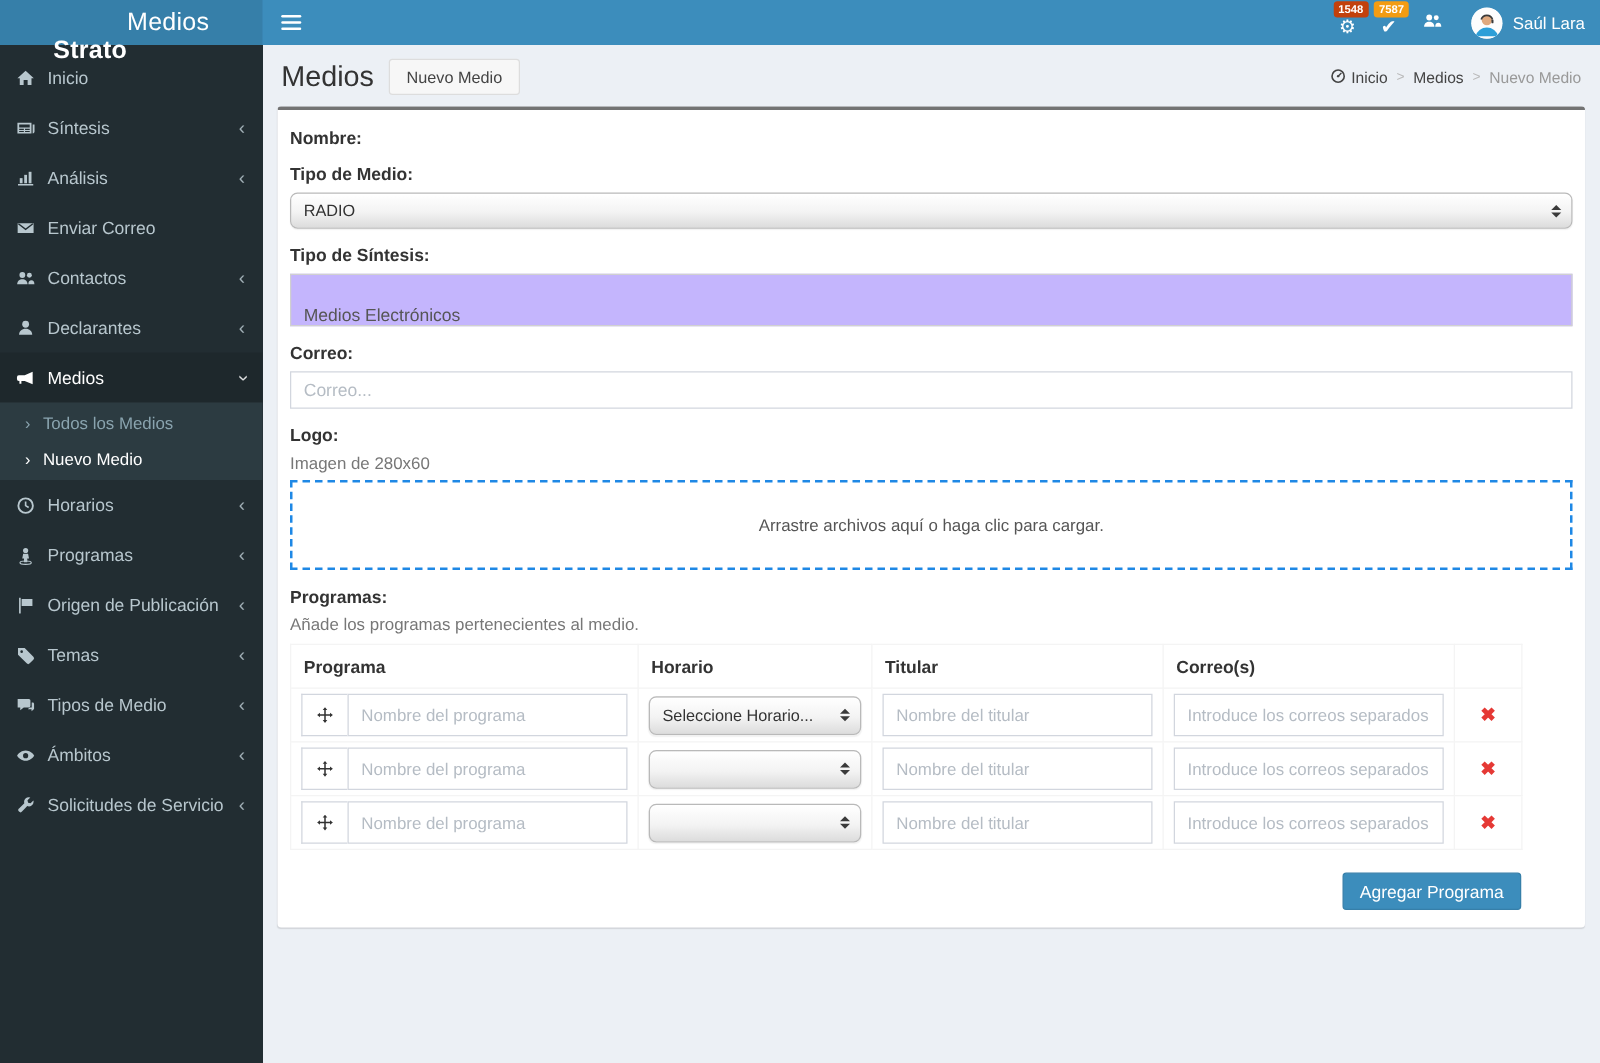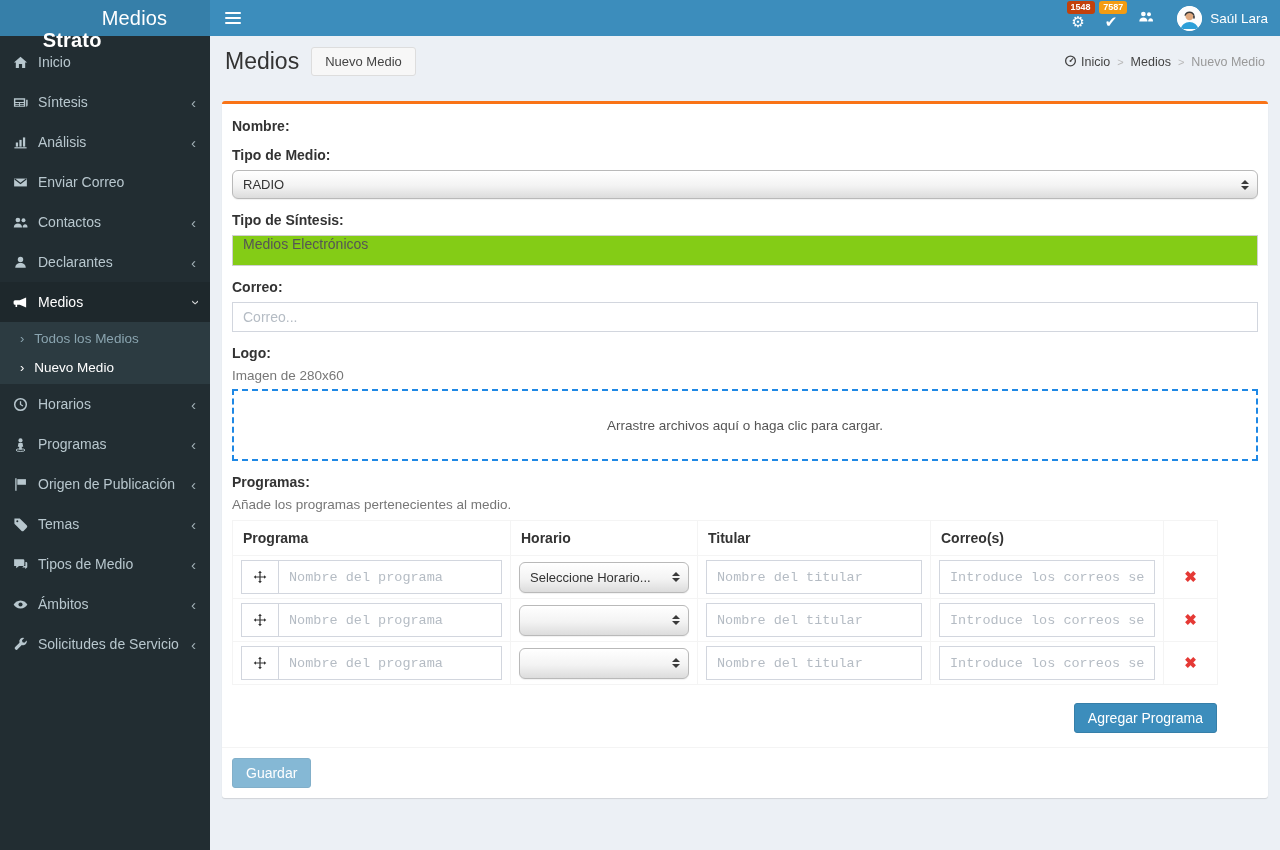--- a/index.html
+++ b/index.html
@@ -49,61 +49,61 @@
   .content-header h1 { font-size:23px; font-weight:400; color:#333; }
   .title-btn { margin-left:12px; background:#f7f7f7; border:1px solid #ddd; border-radius:3px;
     padding:6px 13px; font-size:13px; color:#444; cursor:pointer;
     font-family:"Liberation Sans", sans-serif; }
   .breadcrumb { margin-left:auto; display:flex; align-items:center; gap:7px; font-size:12.5px; }
   .bc-item { color:#444; display:flex; align-items:center; gap:4px; }
   .bc-link { cursor:pointer; }
   .bc-sep { color:#b9b9b9; font-size:11px; }
   .bc-current { color:#999; }
   
-  .box { background:#fff; margin:16px 12px; border-top:3px solid #f97316; border-radius:3px;
+  .box { background:#fff; margin:0 12px; border-top:3px solid #737373; border-radius:3px;
     box-shadow:0 1px 1px rgba(0,0,0,.12); }
   .box-body { padding:10px 10px 14px; }
   .box-footer { border-top:1px solid #f4f4f4; padding:10px; }
   .form-label { display:block; font-weight:bold; font-size:14px; color:#333; margin:13px 0 7px; }
   .form-label.first { margin-top:4px; }
   .text-input { width:100%; height:30px; border:1px solid #d2d6de; padding:5px 10px;
     font-size:14px; color:#555; border-radius:0; outline:none;
     font-family:"Liberation Sans", sans-serif; }
   .text-input::placeholder { color:#b5bcc4; opacity:1; }
   .native-select { position:relative; height:29px; border:1px solid #b9b9b9; border-radius:6px;
     background:linear-gradient(#ffffff, #f3f3f3 55%, #dcdcdc); display:flex; align-items:center;
     padding:0 26px 0 10px; font-size:13px; color:#333; cursor:pointer;
     box-shadow:inset 0 1px 0 rgba(255,255,255,.8), 0 1px 1px rgba(0,0,0,.06); }
   .stepper { position:absolute; right:8px; top:50%; transform:translateY(-50%);
     display:flex; flex-direction:column; gap:2px; }
   .stepper i { display:block; width:0; height:0; border-left:4px solid transparent;
     border-right:4px solid transparent; }
   .stepper .up { border-bottom:4px solid #3a3a3a; }
   .stepper .dn { border-top:4px solid #3a3a3a; }
-  .disabled-select { height:31px; background:#84cc16; border:1px solid #d0d0d0;
-    display:flex; align-items:flex-start; padding:0 10px; font-size:14px; color:#555; }
+  .disabled-select { height:42px; background:#c4b5fd; border:1px solid #d0d0d0;
+    display:flex; align-items:flex-end; padding:0 10px; font-size:14px; color:#555; }
   .hint { color:#777; font-size:13.5px; margin:2px 0 6px; }
   .dropzone { margin-top:6px; border:2px dashed #1e88e5; height:72px; display:flex;
     align-items:center; justify-content:center; color:#555; font-size:13.5px; cursor:pointer;
     background:#fff; }
   
   .prog-table { width:985px; border-collapse:collapse; table-layout:fixed; margin-top:8px;
     background:#fff; }
   .prog-table th { text-align:left; font-size:14px; font-weight:bold; color:#333;
     padding:9px 10px; border:1px solid #f4f4f4; }
   .prog-table td { padding:4px 8px; border:1px solid #f4f4f4; vertical-align:middle; }
   .c-prog { width:278px; } .c-hor { width:187px; } .c-tit { width:233px; }
   .c-cor { width:233px; } .c-del { width:54px; }
   .igroup { display:flex; align-items:stretch; }
   .addon { width:37px; flex:none; border:1px solid #d2d6de; border-right:none;
     display:flex; align-items:center; justify-content:center; background:#fff; color:#333;
     cursor:move; }
   .cell-input { flex:1; min-width:0; height:34px; border:1px solid #d2d6de; padding:15px 10px;
     font-size:13.5px; color:#555; border-radius:0; outline:none;
-    font-family:Liberation Mono, monospace; }
+    font-family:Liberation Sans, sans-serif; }
   .cell-input::placeholder { color:#b5bcc4; opacity:1; }
   .w100 { width:100%; }
   .h-select { height:31px; width:100%; }
   .sel-text { overflow:hidden; white-space:nowrap; }
   .del-cell { text-align:center; }
   .del { color:#e53935; font-weight:bold; font-size:15px; cursor:pointer; }
   .add-row { width:985px; display:flex; justify-content:flex-end; margin-top:18px; }
   .btn-primary { background:#3c8dbc; border:1px solid #367fa9; color:#fff; font-size:14px;
     padding:6px 13px; border-radius:3px; cursor:pointer;
     font-family:"Liberation Sans", sans-serif; }
@@ -458,18 +458,15 @@
             <td class="del-cell"><span class="del">✖</span></td>
           </tr>
         </tbody>
       </table>
 
       <div class="add-row">
         <button class="btn-primary">Agregar Programa</button>
       </div>
 
     </div>
-    <div class="box-footer">
-      <button class="btn-primary btn-save">Guardar</button>
-    </div>
   </div>
 
 </div>
 
 </body></html>

